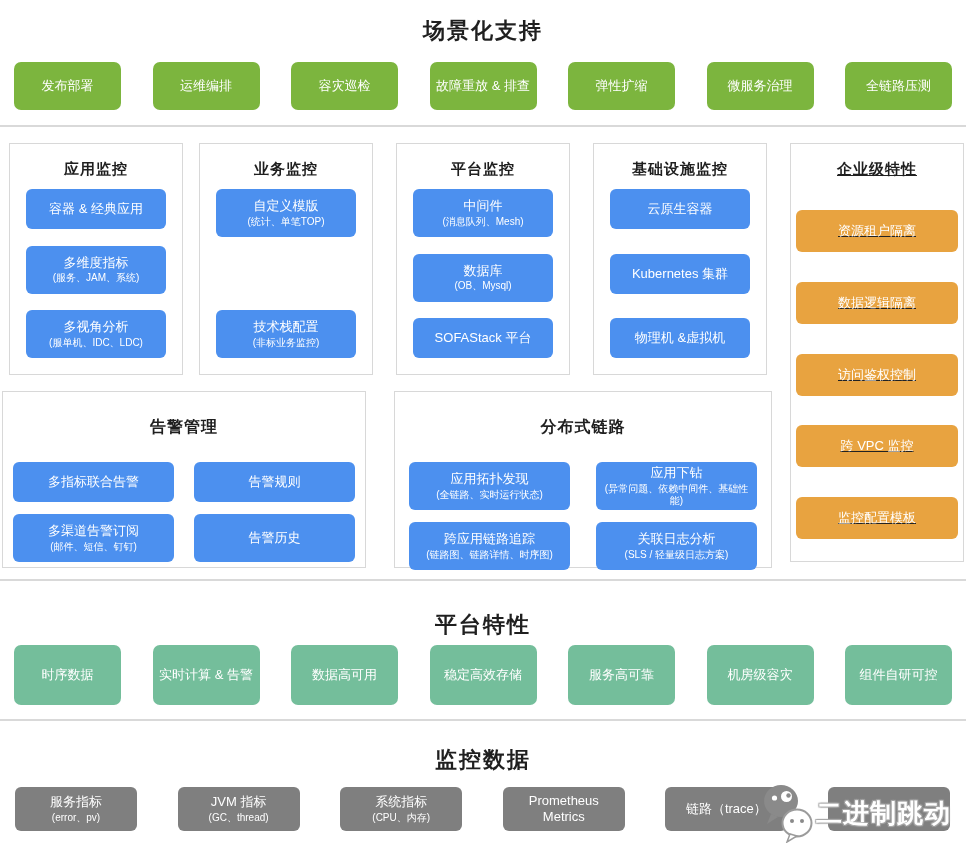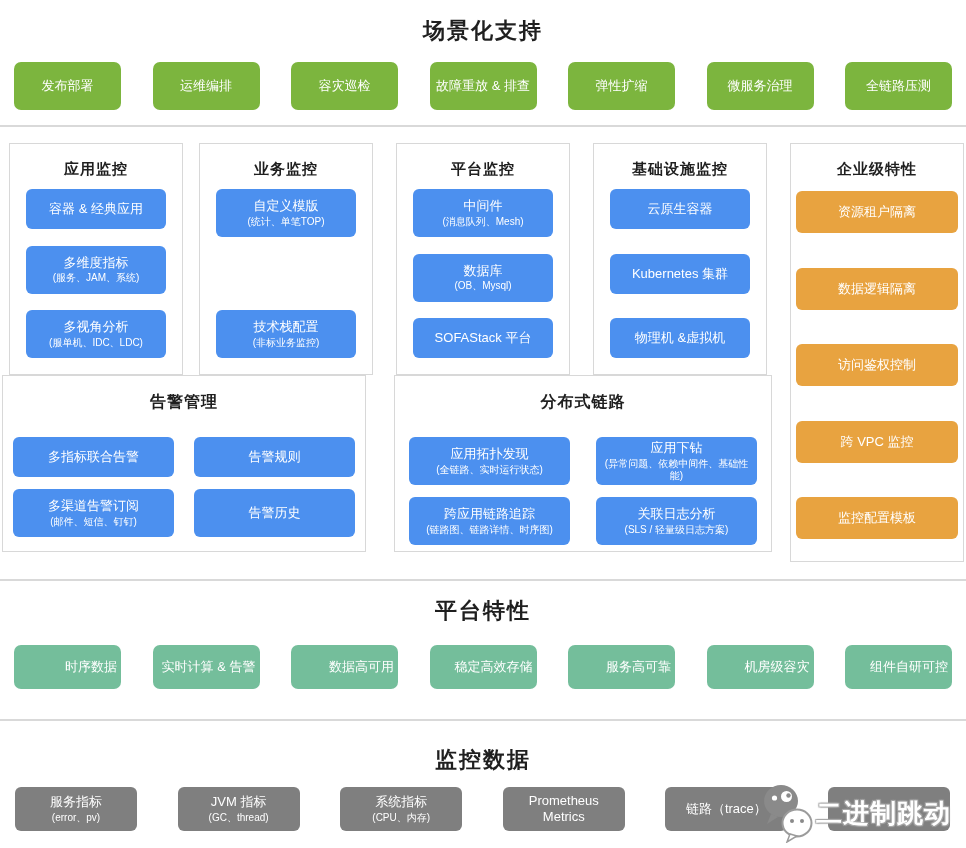--- a/index.html
+++ b/index.html
@@ -16,47 +16,47 @@
 
   
   .pill-row { position:absolute; left:14px; right:14px; display:flex; justify-content:space-between; }
   .pill {
     width:107px; border-radius:7px; color:#fff; font-size:13px; line-height:1.25;
     display:flex; flex-direction:column; align-items:center; justify-content:center;
     text-align:center; padding:2px 4px;
   }
   .pill .sub { font-size:10px; margin-top:2px; }
   .green-row .pill { height:48px; background:var(--green); }
-  .teal-row  .pill { height:44px; background:var(--teal);align-items:flex-end; }
+  .teal-row  .pill { height:60px; background:var(--teal); }
   .gray-row  { left:15px; right:16px; }
   .gray-row  .pill { width:122px; height:44px; background:var(--gray); border-radius:6px; }
 
   
   .panel { position:absolute; border:1px solid #d8d8d8; background:#fff; }
   .panel-title { text-align:center; font-size:15px; font-weight:bold; color:#1f1f1f; letter-spacing:1px; }
 
   .col-box { top:143px; width:174px; height:232px; padding:16px 16px 16px; display:flex; flex-direction:column; }
   .col-box .panel-title { margin-bottom:10px; }
   .col-btns { flex:1; display:flex; flex-direction:column; justify-content:space-between; }
 
-  .ent-box { left:790px; top:143px; width:174px; height:419px; padding:16px 5px 22px; display:flex; flex-direction:column; }
+  .ent-box { left:790px; top:143px; width:174px; height:419px; padding:16px 5px 22px; display:flex; flex-direction:column;text-decoration:underline; }
   .ent-box .panel-title { margin-bottom:12px; }
 
   .blk {
     width:100%; border-radius:6px; color:#fff;
     display:flex; flex-direction:column; align-items:center; justify-content:center;
     text-align:center; line-height:1.2; padding:2px 4px;
   }
   .blk .lbl { font-size:13px; }
   .blk .sub { font-size:10px; margin-top:2px; }
   .blue   { background:var(--blue); }
-  .orange { background:var(--orange); }
+  .orange { background:var(--orange);margin-top:19px; }
   .h40 { height:40px; } .h42 { height:42px; } .h48 { height:48px; }
 
-  .wide-box { top:375px; height:177px; padding-top:16px; }
+  .wide-box { top:391px; height:177px; padding-top:25px; }
   .alert-box { left:2px; width:364px; }
   .trace-box { left:394px; width:378px; }
   .wide-box .panel-title { font-size:16px; }
   .grid2 { display:grid; grid-template-columns:1fr 1fr; margin-top:24px; row-gap:12px; }
   .alert-box .grid2 { padding:0 10px; column-gap:20px; }
   .trace-box .grid2 { padding:0 14px; column-gap:26px; }
 
   
   .wm-icon { position:absolute; left:760px; top:781px; }
   .wm-text {
@@ -216,21 +216,21 @@
         </div>
       <div class="blk blue h48">
           <span class="lbl">关联日志分析</span>
           <span class="sub">(SLS / 轻量级日志方案)</span>
         </div>
     </div>
   </div>
 
   <div class="hr" style="top:579px;"></div>
 
-  <div class="sec-title" style="top:596px;">平台特性</div>
+  <div class="sec-title" style="top:610px;">平台特性</div>
   <div class="pill-row teal-row" style="top:645px;">
     <div class="pill">
         <span class="lbl">时序数据</span>
       </div>
     <div class="pill">
         <span class="lbl">实时计算 &amp; 告警</span>
       </div>
     <div class="pill">
         <span class="lbl">数据高可用</span>
       </div>

